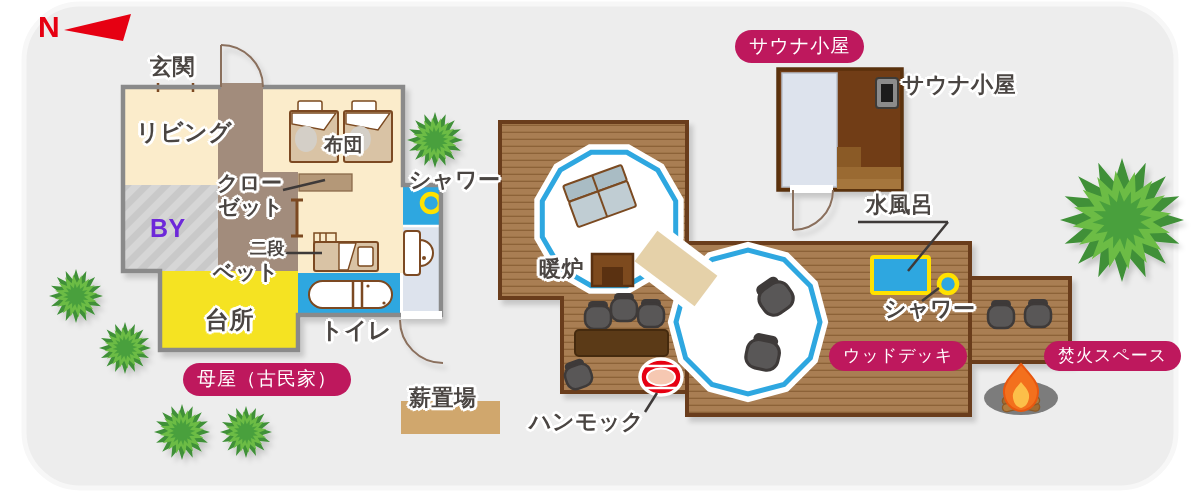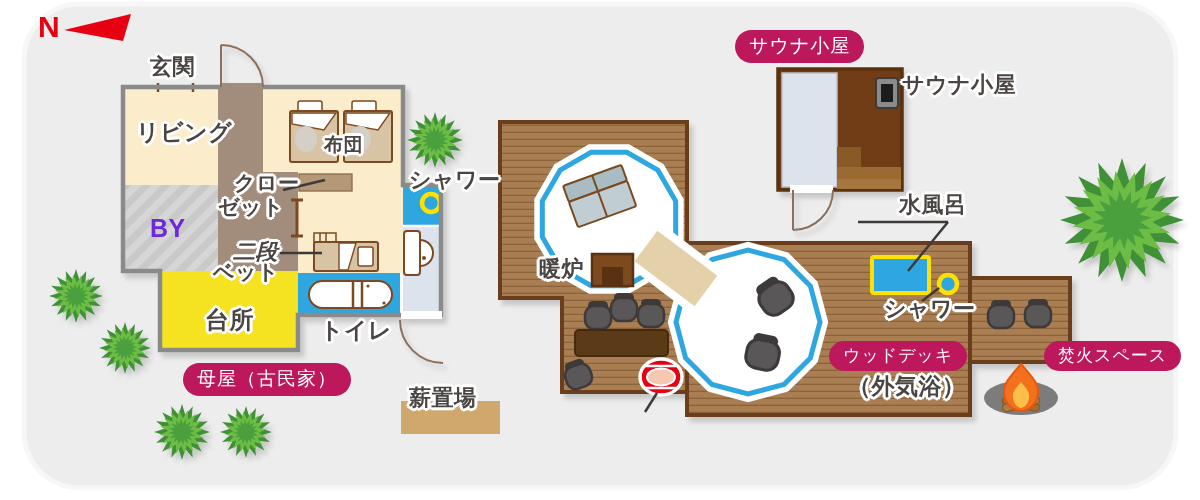--- a/index.html
+++ b/index.html
@@ -227,32 +227,32 @@
     <line x1="948" y1="222" x2="908" y2="271"></line>
     <line x1="922" y1="301" x2="939" y2="288"></line>
   </g>
 </svg>
 
   <div class="north">N</div>
 
   <div class="olabel" style="left:150px;top:55px;font-size:22px;">玄関</div>
   <div class="olabel" style="left:136px;top:120px;font-size:23px;">リビング</div>
   <div class="olabel" style="left:324px;top:135px;font-size:19px;">布団</div>
-  <div class="olabel" style="left:217px;top:172px;font-size:21px;margin-left:17px;">クロー</div>
+  <div class="olabel" style="left:217px;top:172px;font-size:21px;">クロー</div>
   <div class="olabel" style="left:218px;top:196px;font-size:21px;">ゼット</div>
   <div class="olabel gray" style="left:150px;top:215px;font-size:25px;">BY</div>
-  <div class="olabel" style="left:233px;top:240px;font-size:22px;font-style:italic;">二段</div>
+  <div class="olabel" style="left:250px;top:240px;font-size:17px;">二段</div>
   <div class="olabel" style="left:213px;top:261px;font-size:21px;">ベット</div>
   <div class="olabel" style="left:205px;top:307px;font-size:24px;">台所</div>
   <div class="olabel" style="left:320px;top:320px;font-size:23px;font-family:Liberation Mono, monospace;">トイレ</div>
   <div class="olabel" style="left:409px;top:168px;font-size:22px;">シャワー</div>
   <div class="olabel" style="left:409px;top:386px;font-size:22px;">薪置場</div>
+  <div class="olabel" style="left:529px;top:410px;font-size:22px;">ハンモック</div>
   <div class="olabel" style="left:539px;top:257px;font-size:22px;">暖炉</div>
-  <div class="olabel" style="left:866px;top:193px;font-size:22px;margin-left:33px;">水風呂</div>
+  <div class="olabel" style="left:866px;top:193px;font-size:22px;">水風呂</div>
   <div class="olabel" style="left:884px;top:297px;font-size:22px;">シャワー</div>
-  <div class="olabel" style="left:848px;top:374px;font-size:23px;">（外気浴）</div>
   <div class="olabel" style="left:902px;top:73px;font-size:22px;">サウナ小屋</div>
 
   <div class="pill" style="left:183px;top:363px;">母屋（古民家）</div>
   <div class="pill" style="left:735px;top:30px;">サウナ小屋</div>
   <div class="pill" style="left:1044px;top:341px;font-size:17px;">焚火スペース</div>
   <div class="pill" style="left:829px;top:341px;font-size:17px;">ウッドデッキ</div>
 </div>
 
 </body></html>

